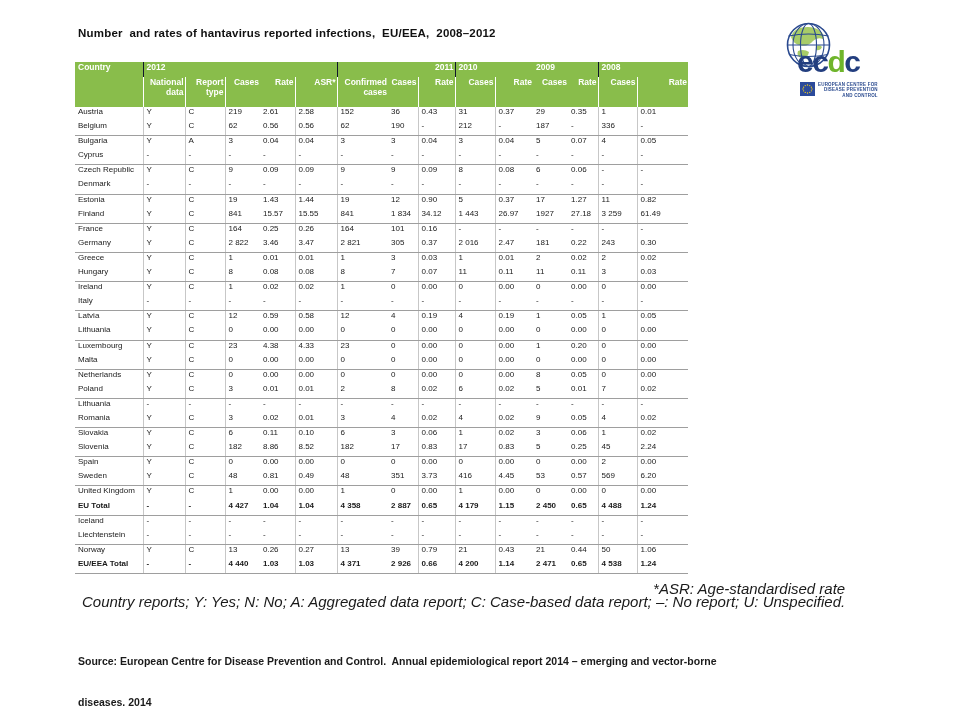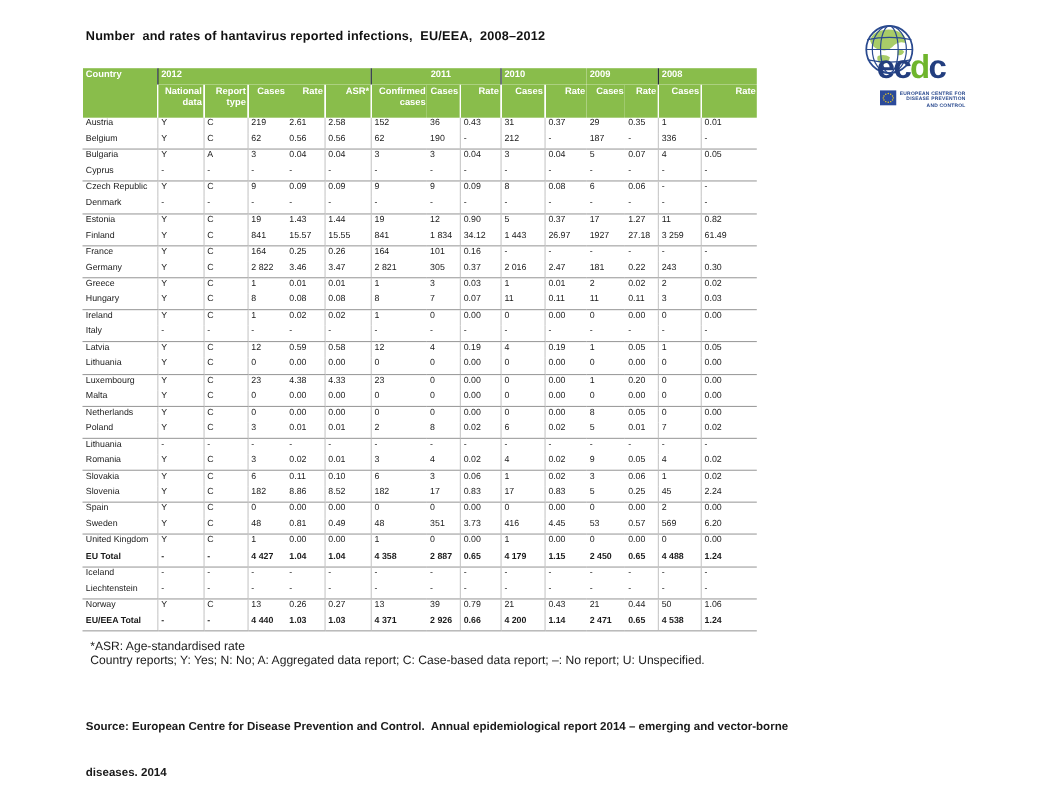--- a/index.html
+++ b/index.html
@@ -28,37 +28,37 @@
   th,td{
     text-align:left;vertical-align:top;overflow:hidden;white-space:nowrap;
     padding:1px 1px 0 3px;
   }
   thead th{
     background:#89BD4B;color:#fff;font-size:8.5px;font-weight:bold;line-height:1.12;
     white-space:normal;
   }
   thead tr.year-row th{height:14px;}
   thead tr.col-row th{height:29px;text-align:right;}
-  th.y2011{padding-left:54px;}
+  th.y2011{padding-left:54px;text-align:right;}
   
   th.wsep{border-left:1px solid #0f172a;}
   thead tr.col-row th:nth-child(1),thead tr.col-row th:nth-child(2),
   thead tr.col-row th:nth-child(3),thead tr.col-row th:nth-child(5),
   thead tr.col-row th:nth-child(6),thead tr.col-row th:nth-child(8),
   thead tr.col-row th:nth-child(9),thead tr.col-row th:nth-child(10),
   thead tr.col-row th:nth-child(13),thead tr.col-row th:nth-child(14){border-left:1px solid #fff;}
   tbody td{font-size:8px;height:13.1px;line-height:1.1;color:#1a1a1a;}
   tbody td:nth-child(2),tbody td:nth-child(3),tbody td:nth-child(4),
   tbody td:nth-child(6),tbody td:nth-child(7),tbody td:nth-child(9),
   tbody td:nth-child(10),tbody td:nth-child(11),tbody td:nth-child(14),
   tbody td:nth-child(15){border-left:1px solid #c7c7c7;}
   tbody tr:nth-child(even) td{border-bottom:1px solid #9e9e9e;}
   tbody tr.bold-row td{font-weight:bold;}
   
-  .footnotes{position:absolute;left:82px;top:582px;font-size:11px;line-height:13px;}
+  .footnotes{position:absolute;left:82px;top:582px;font-style:italic;font-size:15px;line-height:13px;text-align:right;}
   
   .source-block{position:absolute;left:78px;top:628px;font-size:10.5px;line-height:13.5px;white-space:pre;}
   .source-block .bold{font-weight:bold;}
 </style>
 </head>
 <body>
 
 <div class="page-title">Number  and rates of hantavirus reported infections,  EU/EEA,  2008–2012</div>
 
 <div class="logo">

